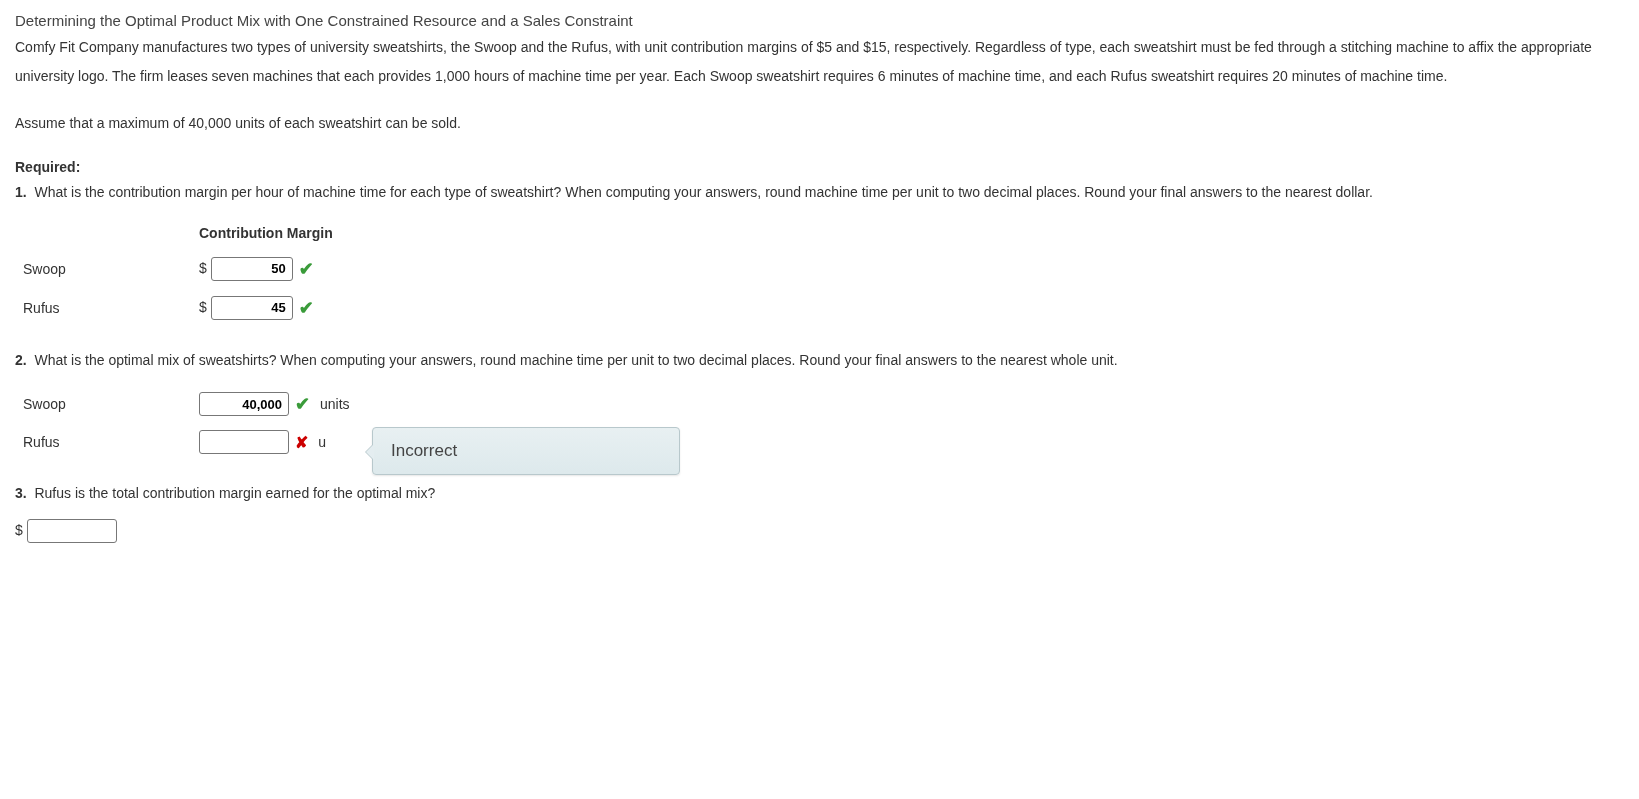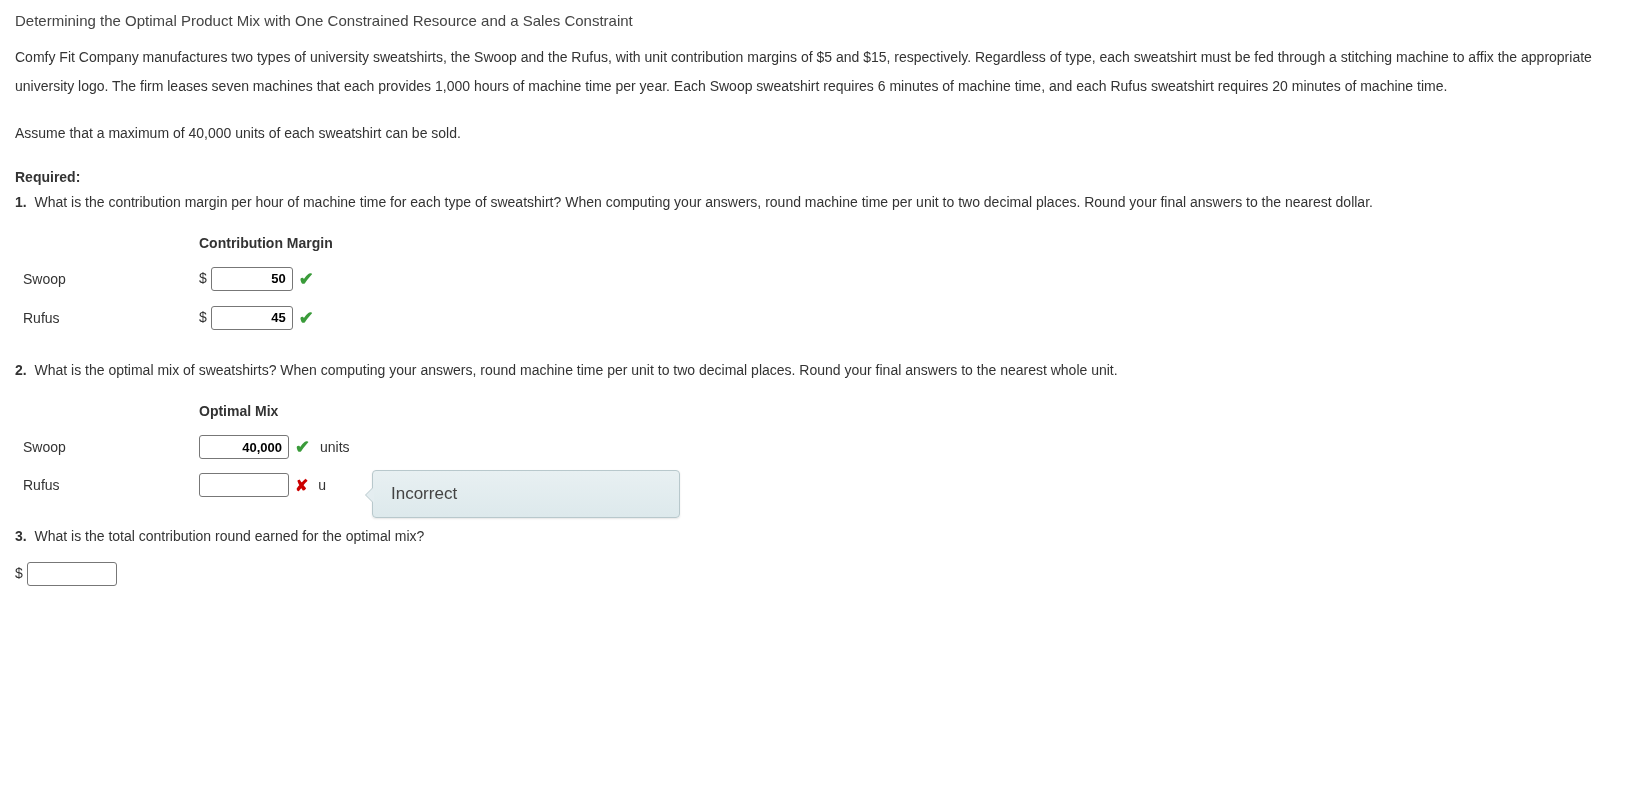--- a/index.html
+++ b/index.html
@@ -6,21 +6,21 @@
       font-family: Verdana, Geneva, sans-serif;
       font-size: 14px;
       color: #333;
       margin: 0;
       padding: 10px 15px;
       line-height: 1.5;
     }
     .title {
       font-size: 15px;
       color: #444;
-      margin-bottom: 10px;
+      margin-bottom: 0;
     }
     .paragraph {
       margin-bottom: 18px;
       line-height: 2.1;
     }
     .required {
       font-weight: bold;
     }
     .question {
       margin-bottom: 10px;
@@ -165,24 +165,20 @@
 </tbody>
   </table>
 
 <div class="question">
   <span class="num">2.</span>&nbsp;
   <span>What is the optimal mix of sweatshirts? When computing your answers, round machine time per unit to two decimal places. Round your final answers to the nearest whole unit.</span>
 </div>
 
 <table class="answer-table">
   <tbody>
-      <tr>
-    <td class="label-cell"></td>
-    <th>Optimal Mix</th>
-  </tr>
   <tr>
     <td class="label-cell">Swoop</td>
     <td class="input-cell">
       <input type="text" class="input-field small" value="40,000" style=""><span class="check-icon">✔</span>
       <span class="units-label">units</span>
     </td>
   </tr>
   <tr>
     <td class="label-cell">Rufus</td>
     <td class="input-cell">
@@ -191,18 +187,18 @@
       <span class="tooltip-wrapper">
         <span class="tooltip">Incorrect</span>
       </span>
     </td>
   </tr>
 </tbody>
   </table>
 
 <div class="question">
   <span class="num">3.</span>&nbsp;
-  <span>What is the total contribution round earned for the optimal mix?</span>
+  <span>Rufus is the total contribution margin earned for the optimal mix?</span>
 </div>
 
 <div class="q3-input">
   <span class="prefix">$</span><input type="text" class="input-field small" value="" style="">
 </div>
 
 </body></html>

